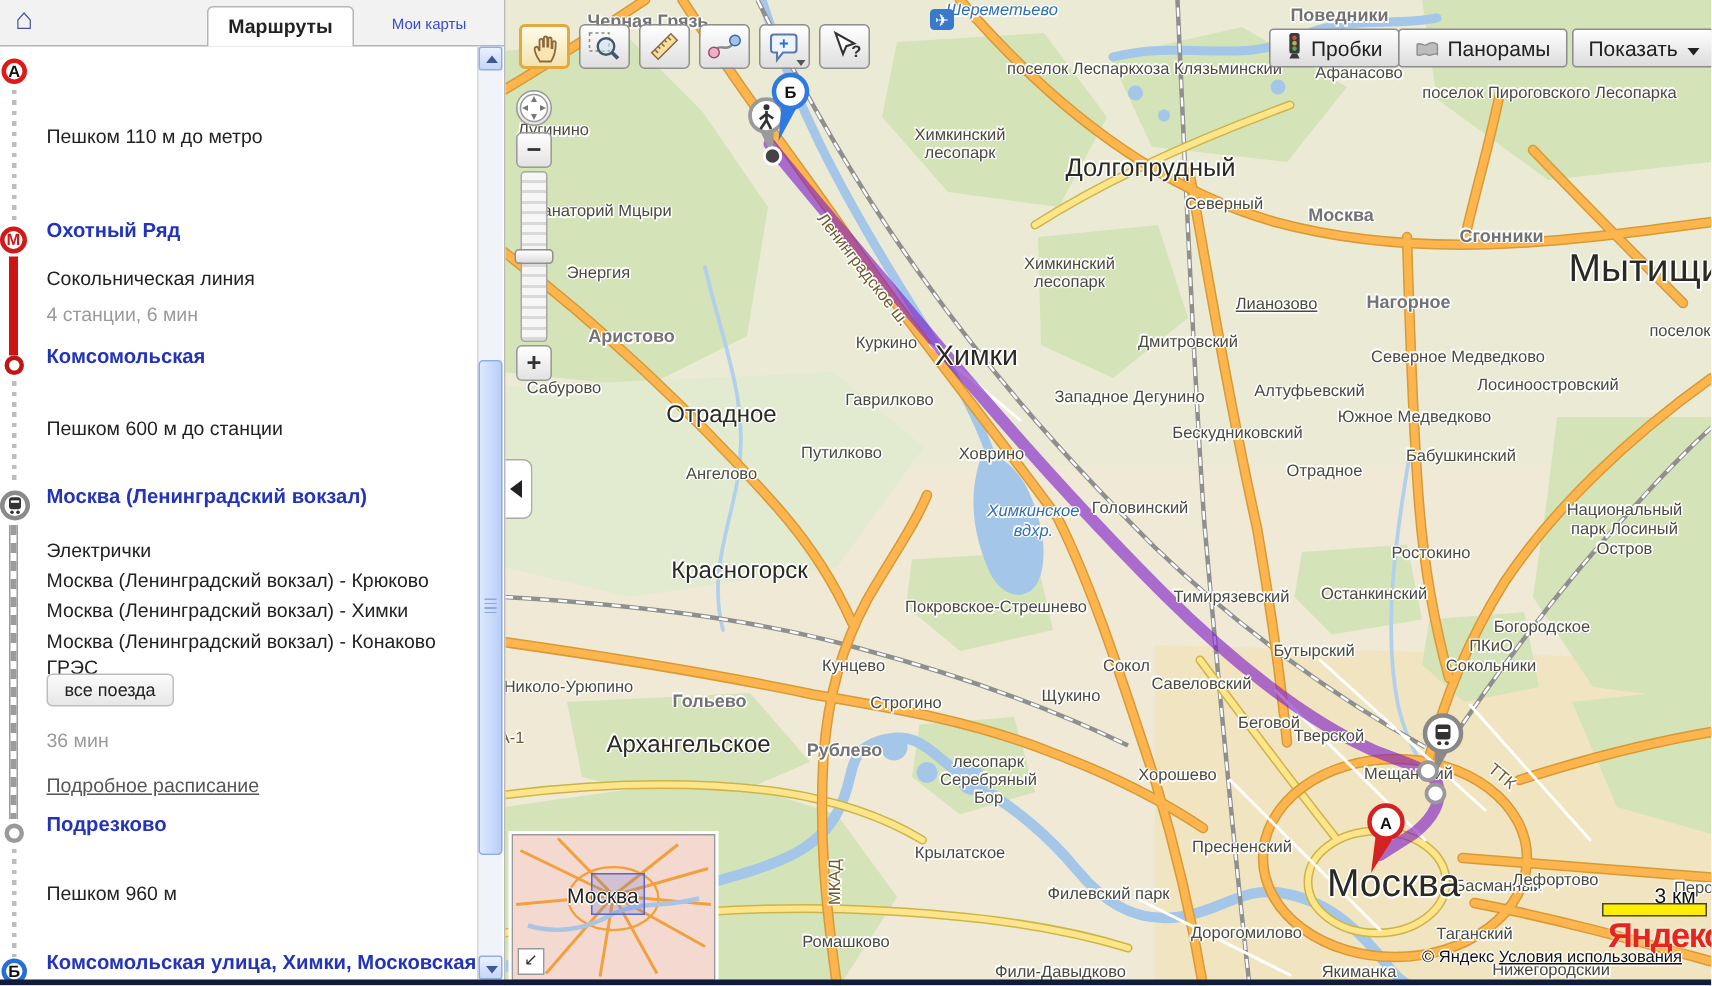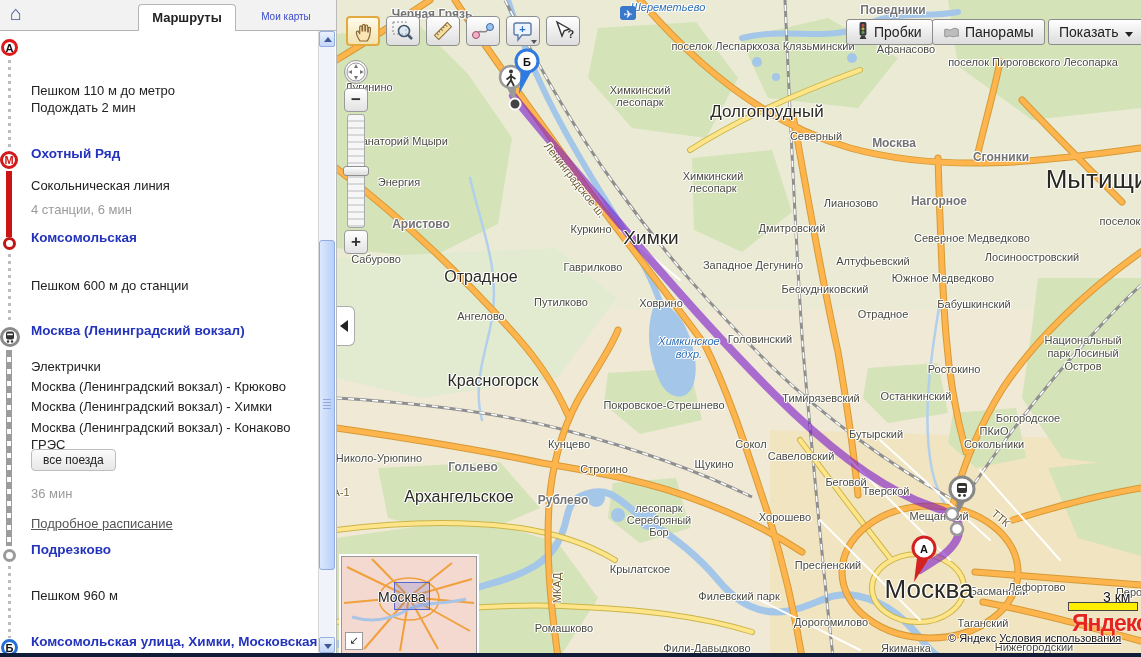--- a/index.html
+++ b/index.html
@@ -208,21 +208,21 @@
       <span class="lbl city" style="left: 431px; top: 112px; font-size: 17px;">Долгопрудный</span>
       <span class="lbl small" style="left: 66px; top: 141px;">санаторий Мцыри</span>
       <span class="lbl small" style="left: 480px; top: 136px;">Северный</span>
       <span class="lbl district" style="left: 558px; top: 143px;">Москва</span>
       <span class="lbl district" style="left: 665px; top: 157px;">Сгонники</span>
       <span class="lbl city" style="left: 761px; top: 179px; font-size: 26px;">Мытищи</span>
       <span class="lbl small" style="left: 63px; top: 182px;">Энергия</span>
       <span class="lbl road" style="left: 239px; top: 180px; transform: translate(-50%, -50%) rotate(52deg);">Ленинградское ш.</span>
       <span class="lbl small" style="left: 377px; top: 176px;">Химкинский</span>
       <span class="lbl small" style="left: 377px; top: 188px;">лесопарк</span>
-      <span class="lbl small" style="left: 515px; top: 203px;">Лианозово</span>
+      <span class="lbl small" style="left: 515px; top: 203px; text-decoration: underline;">Лианозово</span>
       <span class="lbl district" style="left: 603px; top: 201px;">Нагорное</span>
       <span class="lbl small" style="left: 784px; top: 221px;">поселок</span>
       <span class="lbl district" style="left: 85px; top: 224px;">Аристово</span>
       <span class="lbl small" style="left: 255px; top: 229px;">Куркино</span>
       <span class="lbl city" style="left: 315px; top: 238px; font-size: 19px;">Химки</span>
       <span class="lbl small" style="left: 456px; top: 228px;">Дмитровский</span>
       <span class="lbl small" style="left: 636px; top: 238px;">Северное Медведково</span>
       <span class="lbl small" style="left: 40px; top: 259px;">Сабурово</span>
       <span class="lbl small" style="left: 257px; top: 267px;">Гаврилково</span>
       <span class="lbl small" style="left: 417px; top: 265px;">Западное Дегунино</span>
@@ -442,21 +442,20 @@
           <rect x="3" y="1.5" width="8" height="8" rx="2" fill="#333"></rect>
           <rect x="4.2" y="3.6" width="5.6" height="1.6" fill="#fff"></rect>
           <circle cx="5" cy="11.5" r="1.2" fill="#333"></circle>
           <circle cx="9" cy="11.5" r="1.2" fill="#333"></circle>
         </svg>
     </div>
     <div class="tl-c" style="left:3px;top:549px;width:13px;height:13px;border:3px solid #9a9a9a"></div>
     <div class="tl-c" style="left:1px;top:639px;width:17px;height:17px;border:3px solid #2470d8;font-size:11px;line-height:12px">Б</div>
 
     <div class="st" style="top:83px">Пешком 110 м до метро</div>
-    <div class="st" style="top:100px">Подождать 2 мин</div>
 
     <div class="st title" style="top:146px">Охотный Ряд</div>
     <div class="st" style="top:178px">Сокольническая линия</div>
     <div class="st gray" style="top:202px">4 станции, 6 мин</div>
     <div class="st title" style="top:230px">Комсомольская</div>
     <div class="st" style="top:278px">Пешком 600 м до станции</div>
 
     <div class="st title" style="top:323px">Москва (Ленинградский вокзал)</div>
     <div class="st" style="top:359px">Электрички</div>
     <div class="st" style="top:379px">Москва (Ленинградский вокзал) - Крюково</div>

